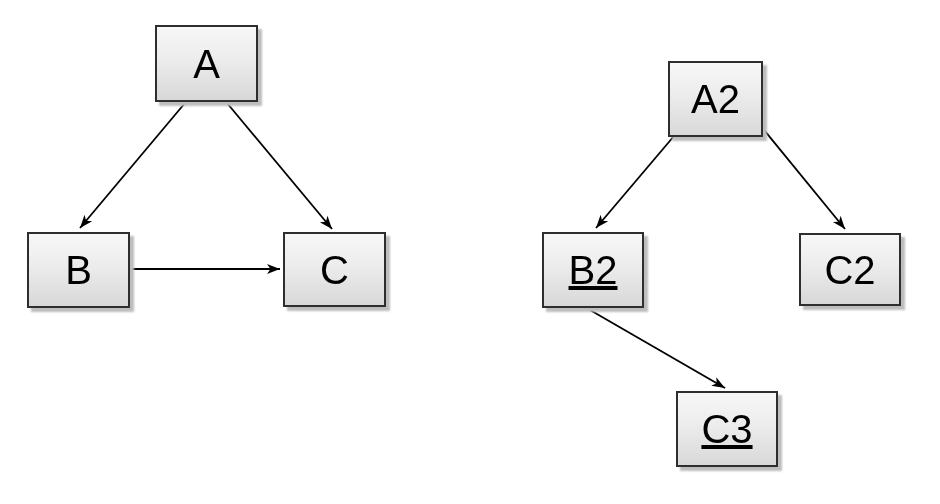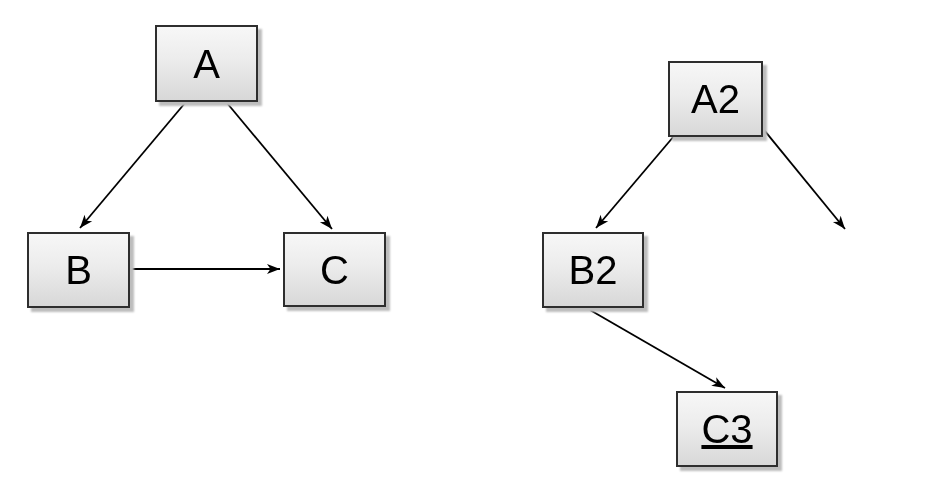--- a/index.html
+++ b/index.html
@@ -68,19 +68,22 @@
     </div>
     <div class="node" style="left: 27px; top: 232px; width: 103px; height: 76px;">
       <span class="node-label">B</span>
     </div>
     <div class="node" style="left: 283px; top: 232px; width: 103px; height: 75px;">
       <span class="node-label">C</span>
     </div>
     <div class="node" style="left: 668px; top: 25px; width: 95px; height: 76px; margin-top: 36px;">
       <span class="node-label">A2</span>
     </div>
-    <div class="node" style="left: 542px; top: 232px; width: 102px; height: 76px;">
+    <div class="node" style="left: 542px; top: 232px; width: 102px; height: 76px; text-decoration: underline;">
       <span class="node-label">B2</span>
+    </div>
+    <div class="node" style="left: 799px; top: 233px; width: 102px; height: 73px;">
+      <span class="node-label">C2</span>
     </div>
     <div class="node" style="left: 676px; top: 391px; width: 102px; height: 76px; text-decoration: underline;">
       <span class="node-label">C3</span>
     </div>
   </div>
 
 </body></html>

